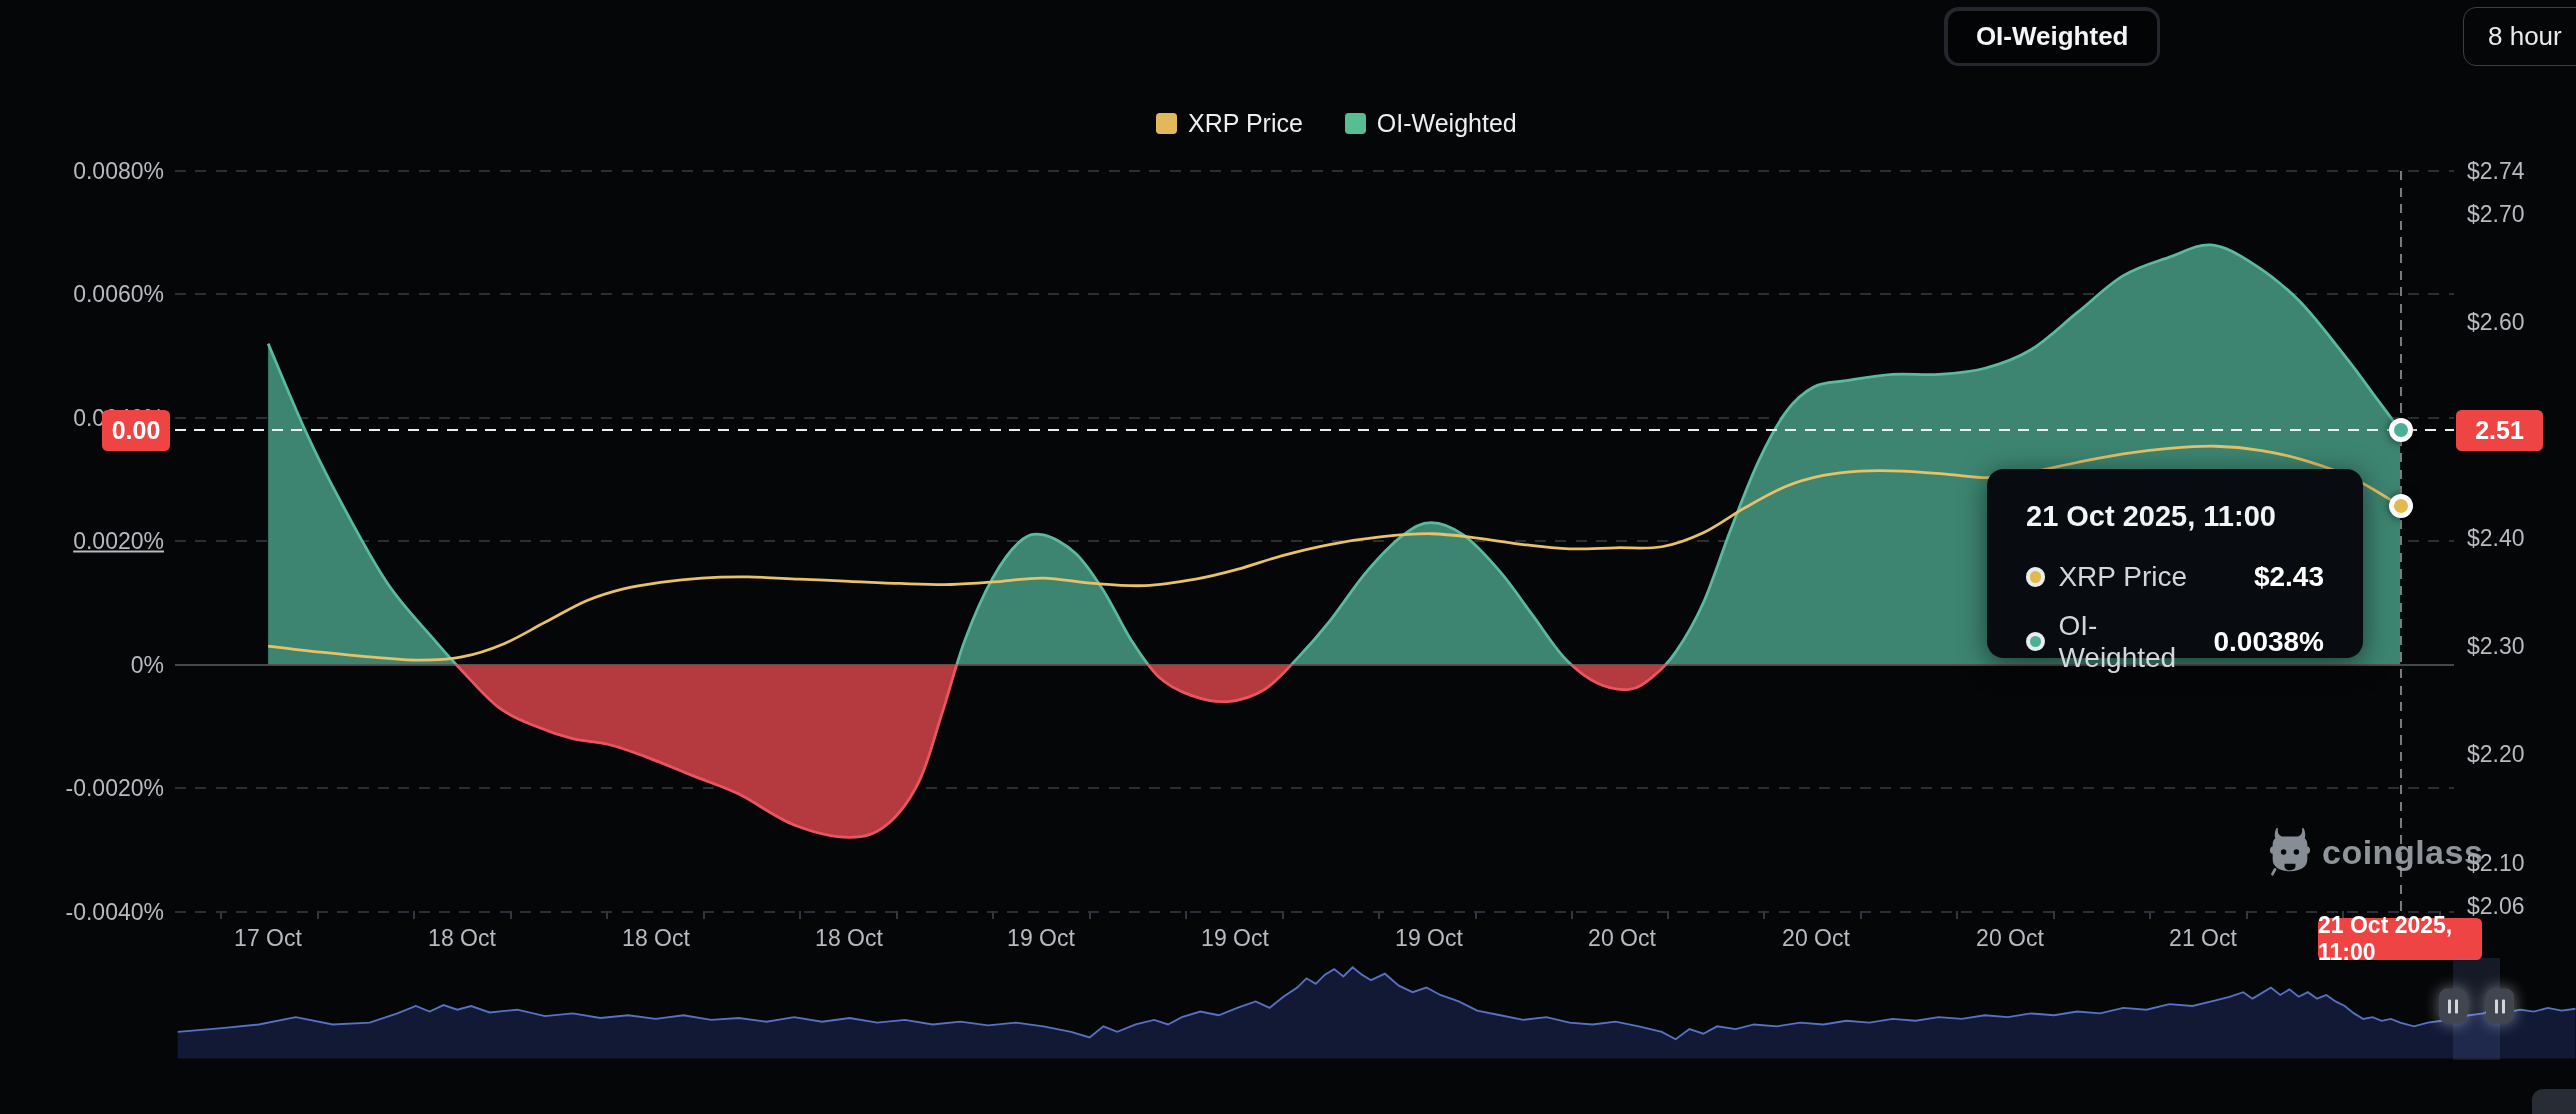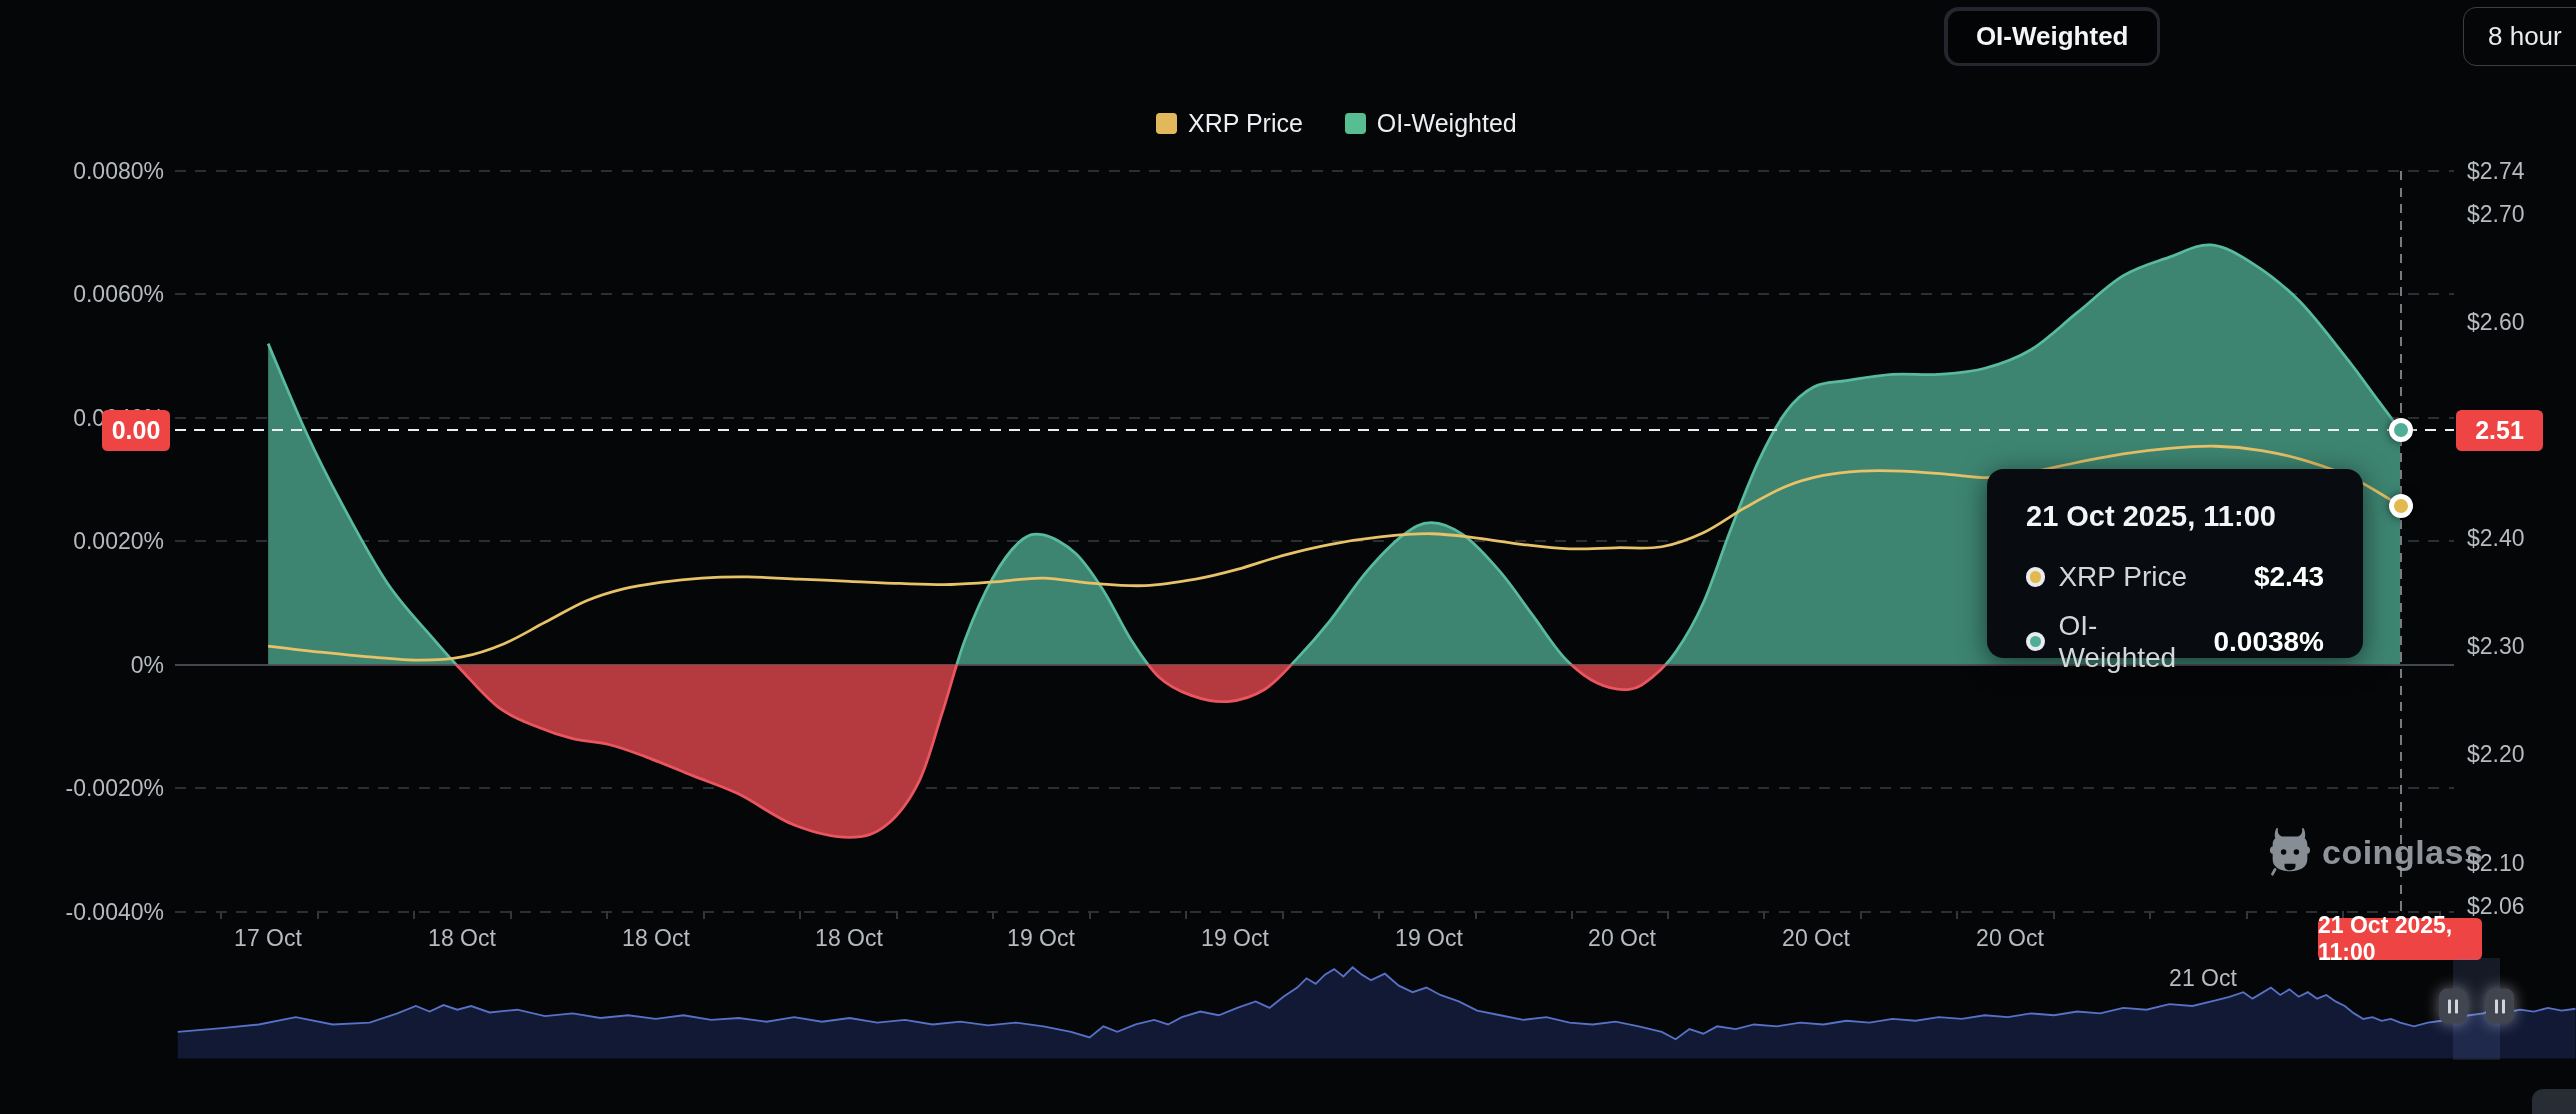--- a/index.html
+++ b/index.html
@@ -99,21 +99,21 @@
       <path d="M290,372.3C296.7,387.9,316.7,436.9,330,465.9C343.3,494.9,355.0,518.2,370,546.1C385.0,574.0,403.3,608.6,420,633.1C436.7,657.6,456.7,677.7,470,693.3C483.3,708.9,488.3,714.5,500,726.7C511.7,739.0,526.7,756.8,540,766.8C553.3,776.8,566.7,781.3,580,786.9C593.3,792.5,606.7,797.0,620,800.3C633.3,803.6,646.7,803.6,660,806.9C673.3,810.2,685.0,814.7,700,820.3C715.0,825.9,733.3,833.7,750,840.4C766.7,847.1,781.7,851.5,800,860.4C818.3,869.3,840.0,886.1,860,893.9C880.0,901.7,903.3,907.3,920,907.3C936.7,907.3,947.5,903.9,960,893.9C972.5,883.9,985.0,867.2,995,847.1C1005.0,827.0,1011.7,799.1,1020,773.5C1028.3,747.9,1035.8,717.8,1045,693.3C1054.2,668.8,1065.0,644.2,1075,626.4C1085.0,608.6,1095.8,594.1,1105,586.3C1114.2,578.5,1120.0,577.4,1130,579.6C1140.0,581.8,1154.2,589.6,1165,599.6C1175.8,609.6,1185.0,624.2,1195,639.8C1205.0,655.4,1215.0,677.7,1225,693.3C1235.0,708.9,1244.2,723.4,1255,733.4C1265.8,743.4,1277.5,748.9,1290,753.4C1302.5,757.9,1316.7,761.2,1330,760.1C1343.3,759.0,1357.5,754.6,1370,746.8C1382.5,739.0,1393.3,725.6,1405,713.3C1416.7,701.0,1427.5,688.8,1440,673.2C1452.5,657.6,1466.7,635.3,1480,619.7C1493.3,604.1,1508.3,588.5,1520,579.6C1531.7,570.7,1539.2,566.2,1550,566.2C1560.8,566.2,1572.5,570.7,1585,579.6C1597.5,588.5,1612.5,605.2,1625,619.7C1637.5,634.2,1648.3,650.9,1660,666.5C1671.7,682.1,1683.3,701.0,1695,713.3C1706.7,725.6,1718.3,734.5,1730,740.1C1741.7,745.7,1755.0,747.9,1765,746.8C1775.0,745.7,1781.7,740.1,1790,733.4C1798.3,726.7,1805.8,720.0,1815,706.6C1824.2,693.2,1835.0,675.4,1845,653.1C1855.0,630.8,1865.0,598.5,1875,572.9C1885.0,547.3,1895.0,520.5,1905,499.3C1915.0,478.1,1925.0,459.2,1935,445.8C1945.0,432.4,1954.2,424.7,1965,419.1C1975.8,413.5,1985.8,414.6,2000,412.4C2014.2,410.2,2033.3,406.8,2050,405.7C2066.7,404.6,2083.3,406.8,2100,405.7C2116.7,404.6,2133.3,403.5,2150,399C2166.7,394.5,2183.3,388.9,2200,378.9C2216.7,368.9,2233.3,352.2,2250,338.8C2266.7,325.4,2283.3,308.7,2300,298.7C2316.7,288.7,2334.2,284.2,2350,278.6C2365.8,273.0,2380.0,264.2,2395,265.3C2410.0,266.4,2424.2,275.3,2440,285.3C2455.8,295.3,2473.3,308.7,2490,325.4C2506.7,342.1,2525.8,367.8,2540,385.6C2554.2,403.4,2565.0,419.0,2575,432.4C2585.0,445.8,2595.8,460.3,2600,465.9L2600,720L290,720Z" fill="#3d8571" clip-path="url(#clipPos)"></path>
       <path d="M290,372.3C296.7,387.9,316.7,436.9,330,465.9C343.3,494.9,355.0,518.2,370,546.1C385.0,574.0,403.3,608.6,420,633.1C436.7,657.6,456.7,677.7,470,693.3C483.3,708.9,488.3,714.5,500,726.7C511.7,739.0,526.7,756.8,540,766.8C553.3,776.8,566.7,781.3,580,786.9C593.3,792.5,606.7,797.0,620,800.3C633.3,803.6,646.7,803.6,660,806.9C673.3,810.2,685.0,814.7,700,820.3C715.0,825.9,733.3,833.7,750,840.4C766.7,847.1,781.7,851.5,800,860.4C818.3,869.3,840.0,886.1,860,893.9C880.0,901.7,903.3,907.3,920,907.3C936.7,907.3,947.5,903.9,960,893.9C972.5,883.9,985.0,867.2,995,847.1C1005.0,827.0,1011.7,799.1,1020,773.5C1028.3,747.9,1035.8,717.8,1045,693.3C1054.2,668.8,1065.0,644.2,1075,626.4C1085.0,608.6,1095.8,594.1,1105,586.3C1114.2,578.5,1120.0,577.4,1130,579.6C1140.0,581.8,1154.2,589.6,1165,599.6C1175.8,609.6,1185.0,624.2,1195,639.8C1205.0,655.4,1215.0,677.7,1225,693.3C1235.0,708.9,1244.2,723.4,1255,733.4C1265.8,743.4,1277.5,748.9,1290,753.4C1302.5,757.9,1316.7,761.2,1330,760.1C1343.3,759.0,1357.5,754.6,1370,746.8C1382.5,739.0,1393.3,725.6,1405,713.3C1416.7,701.0,1427.5,688.8,1440,673.2C1452.5,657.6,1466.7,635.3,1480,619.7C1493.3,604.1,1508.3,588.5,1520,579.6C1531.7,570.7,1539.2,566.2,1550,566.2C1560.8,566.2,1572.5,570.7,1585,579.6C1597.5,588.5,1612.5,605.2,1625,619.7C1637.5,634.2,1648.3,650.9,1660,666.5C1671.7,682.1,1683.3,701.0,1695,713.3C1706.7,725.6,1718.3,734.5,1730,740.1C1741.7,745.7,1755.0,747.9,1765,746.8C1775.0,745.7,1781.7,740.1,1790,733.4C1798.3,726.7,1805.8,720.0,1815,706.6C1824.2,693.2,1835.0,675.4,1845,653.1C1855.0,630.8,1865.0,598.5,1875,572.9C1885.0,547.3,1895.0,520.5,1905,499.3C1915.0,478.1,1925.0,459.2,1935,445.8C1945.0,432.4,1954.2,424.7,1965,419.1C1975.8,413.5,1985.8,414.6,2000,412.4C2014.2,410.2,2033.3,406.8,2050,405.7C2066.7,404.6,2083.3,406.8,2100,405.7C2116.7,404.6,2133.3,403.5,2150,399C2166.7,394.5,2183.3,388.9,2200,378.9C2216.7,368.9,2233.3,352.2,2250,338.8C2266.7,325.4,2283.3,308.7,2300,298.7C2316.7,288.7,2334.2,284.2,2350,278.6C2365.8,273.0,2380.0,264.2,2395,265.3C2410.0,266.4,2424.2,275.3,2440,285.3C2455.8,295.3,2473.3,308.7,2490,325.4C2506.7,342.1,2525.8,367.8,2540,385.6C2554.2,403.4,2565.0,419.0,2575,432.4C2585.0,445.8,2595.8,460.3,2600,465.9L2600,720L290,720Z" fill="#b43a40" clip-path="url(#clipNeg)"></path>
       <path d="M290,372.3C296.7,387.9,316.7,436.9,330,465.9C343.3,494.9,355.0,518.2,370,546.1C385.0,574.0,403.3,608.6,420,633.1C436.7,657.6,456.7,677.7,470,693.3C483.3,708.9,488.3,714.5,500,726.7C511.7,739.0,526.7,756.8,540,766.8C553.3,776.8,566.7,781.3,580,786.9C593.3,792.5,606.7,797.0,620,800.3C633.3,803.6,646.7,803.6,660,806.9C673.3,810.2,685.0,814.7,700,820.3C715.0,825.9,733.3,833.7,750,840.4C766.7,847.1,781.7,851.5,800,860.4C818.3,869.3,840.0,886.1,860,893.9C880.0,901.7,903.3,907.3,920,907.3C936.7,907.3,947.5,903.9,960,893.9C972.5,883.9,985.0,867.2,995,847.1C1005.0,827.0,1011.7,799.1,1020,773.5C1028.3,747.9,1035.8,717.8,1045,693.3C1054.2,668.8,1065.0,644.2,1075,626.4C1085.0,608.6,1095.8,594.1,1105,586.3C1114.2,578.5,1120.0,577.4,1130,579.6C1140.0,581.8,1154.2,589.6,1165,599.6C1175.8,609.6,1185.0,624.2,1195,639.8C1205.0,655.4,1215.0,677.7,1225,693.3C1235.0,708.9,1244.2,723.4,1255,733.4C1265.8,743.4,1277.5,748.9,1290,753.4C1302.5,757.9,1316.7,761.2,1330,760.1C1343.3,759.0,1357.5,754.6,1370,746.8C1382.5,739.0,1393.3,725.6,1405,713.3C1416.7,701.0,1427.5,688.8,1440,673.2C1452.5,657.6,1466.7,635.3,1480,619.7C1493.3,604.1,1508.3,588.5,1520,579.6C1531.7,570.7,1539.2,566.2,1550,566.2C1560.8,566.2,1572.5,570.7,1585,579.6C1597.5,588.5,1612.5,605.2,1625,619.7C1637.5,634.2,1648.3,650.9,1660,666.5C1671.7,682.1,1683.3,701.0,1695,713.3C1706.7,725.6,1718.3,734.5,1730,740.1C1741.7,745.7,1755.0,747.9,1765,746.8C1775.0,745.7,1781.7,740.1,1790,733.4C1798.3,726.7,1805.8,720.0,1815,706.6C1824.2,693.2,1835.0,675.4,1845,653.1C1855.0,630.8,1865.0,598.5,1875,572.9C1885.0,547.3,1895.0,520.5,1905,499.3C1915.0,478.1,1925.0,459.2,1935,445.8C1945.0,432.4,1954.2,424.7,1965,419.1C1975.8,413.5,1985.8,414.6,2000,412.4C2014.2,410.2,2033.3,406.8,2050,405.7C2066.7,404.6,2083.3,406.8,2100,405.7C2116.7,404.6,2133.3,403.5,2150,399C2166.7,394.5,2183.3,388.9,2200,378.9C2216.7,368.9,2233.3,352.2,2250,338.8C2266.7,325.4,2283.3,308.7,2300,298.7C2316.7,288.7,2334.2,284.2,2350,278.6C2365.8,273.0,2380.0,264.2,2395,265.3C2410.0,266.4,2424.2,275.3,2440,285.3C2455.8,295.3,2473.3,308.7,2490,325.4C2506.7,342.1,2525.8,367.8,2540,385.6C2554.2,403.4,2565.0,419.0,2575,432.4C2585.0,445.8,2595.8,460.3,2600,465.9" fill="none" stroke="#58bb9f" stroke-width="3" clip-path="url(#clipPos)"></path>
       <path d="M290,372.3C296.7,387.9,316.7,436.9,330,465.9C343.3,494.9,355.0,518.2,370,546.1C385.0,574.0,403.3,608.6,420,633.1C436.7,657.6,456.7,677.7,470,693.3C483.3,708.9,488.3,714.5,500,726.7C511.7,739.0,526.7,756.8,540,766.8C553.3,776.8,566.7,781.3,580,786.9C593.3,792.5,606.7,797.0,620,800.3C633.3,803.6,646.7,803.6,660,806.9C673.3,810.2,685.0,814.7,700,820.3C715.0,825.9,733.3,833.7,750,840.4C766.7,847.1,781.7,851.5,800,860.4C818.3,869.3,840.0,886.1,860,893.9C880.0,901.7,903.3,907.3,920,907.3C936.7,907.3,947.5,903.9,960,893.9C972.5,883.9,985.0,867.2,995,847.1C1005.0,827.0,1011.7,799.1,1020,773.5C1028.3,747.9,1035.8,717.8,1045,693.3C1054.2,668.8,1065.0,644.2,1075,626.4C1085.0,608.6,1095.8,594.1,1105,586.3C1114.2,578.5,1120.0,577.4,1130,579.6C1140.0,581.8,1154.2,589.6,1165,599.6C1175.8,609.6,1185.0,624.2,1195,639.8C1205.0,655.4,1215.0,677.7,1225,693.3C1235.0,708.9,1244.2,723.4,1255,733.4C1265.8,743.4,1277.5,748.9,1290,753.4C1302.5,757.9,1316.7,761.2,1330,760.1C1343.3,759.0,1357.5,754.6,1370,746.8C1382.5,739.0,1393.3,725.6,1405,713.3C1416.7,701.0,1427.5,688.8,1440,673.2C1452.5,657.6,1466.7,635.3,1480,619.7C1493.3,604.1,1508.3,588.5,1520,579.6C1531.7,570.7,1539.2,566.2,1550,566.2C1560.8,566.2,1572.5,570.7,1585,579.6C1597.5,588.5,1612.5,605.2,1625,619.7C1637.5,634.2,1648.3,650.9,1660,666.5C1671.7,682.1,1683.3,701.0,1695,713.3C1706.7,725.6,1718.3,734.5,1730,740.1C1741.7,745.7,1755.0,747.9,1765,746.8C1775.0,745.7,1781.7,740.1,1790,733.4C1798.3,726.7,1805.8,720.0,1815,706.6C1824.2,693.2,1835.0,675.4,1845,653.1C1855.0,630.8,1865.0,598.5,1875,572.9C1885.0,547.3,1895.0,520.5,1905,499.3C1915.0,478.1,1925.0,459.2,1935,445.8C1945.0,432.4,1954.2,424.7,1965,419.1C1975.8,413.5,1985.8,414.6,2000,412.4C2014.2,410.2,2033.3,406.8,2050,405.7C2066.7,404.6,2083.3,406.8,2100,405.7C2116.7,404.6,2133.3,403.5,2150,399C2166.7,394.5,2183.3,388.9,2200,378.9C2216.7,368.9,2233.3,352.2,2250,338.8C2266.7,325.4,2283.3,308.7,2300,298.7C2316.7,288.7,2334.2,284.2,2350,278.6C2365.8,273.0,2380.0,264.2,2395,265.3C2410.0,266.4,2424.2,275.3,2440,285.3C2455.8,295.3,2473.3,308.7,2490,325.4C2506.7,342.1,2525.8,367.8,2540,385.6C2554.2,403.4,2565.0,419.0,2575,432.4C2585.0,445.8,2595.8,460.3,2600,465.9" fill="none" stroke="#ea5560" stroke-width="3" clip-path="url(#clipNeg)"></path>
       <path d="M290,700.1C298.3,701.1,321.7,704.0,340,705.9C358.3,707.8,380.8,710.2,400,711.8C419.2,713.4,438.3,715.3,455,715.3C471.7,715.3,485.0,714.7,500,711.8C515.0,708.9,530.0,704.0,545,697.7C560.0,691.5,575.0,682.1,590,674.3C605.0,666.5,620.8,656.9,635,650.9C649.2,644.9,661.7,641.3,675,638C688.3,634.7,700.8,633.0,715,631C729.2,629.0,744.2,627.3,760,626.3C775.8,625.3,792.5,624.9,810,625.1C827.5,625.3,846.7,626.7,865,627.5C883.3,628.3,901.7,629.0,920,629.8C938.3,630.6,956.7,631.6,975,632.2C993.3,632.8,1011.7,633.7,1030,633.3C1048.3,632.9,1068.3,631.0,1085,629.8C1101.7,628.6,1113.3,625.9,1130,626.3C1146.7,626.7,1166.7,630.8,1185,632.2C1203.3,633.6,1221.7,635.3,1240,634.5C1258.3,633.7,1278.3,630.4,1295,627.5C1311.7,624.6,1324.2,621.3,1340,617C1355.8,612.7,1373.3,606.2,1390,601.7C1406.7,597.2,1422.5,593.3,1440,590C1457.5,586.7,1476.7,583.8,1495,581.8C1513.3,579.8,1532.5,578.1,1550,578.3C1567.5,578.5,1583.3,581.0,1600,583C1616.7,585.0,1633.3,588.0,1650,590C1666.7,592.0,1683.3,594.1,1700,594.7C1716.7,595.3,1733.3,593.9,1750,593.5C1766.7,593.1,1784.2,595.1,1800,592.4C1815.8,589.7,1830.0,584.2,1845,577.2C1860.0,570.2,1875.0,558.6,1890,550.2C1905.0,541.8,1920.8,532.6,1935,526.8C1949.2,520.9,1961.7,517.8,1975,515.1C1988.3,512.4,2000.8,511.2,2015,510.4C2029.2,509.6,2044.2,509.8,2060,510.4C2075.8,511.0,2094.2,512.7,2110,513.9C2125.8,515.1,2140.0,517.9,2155,517.5C2170.0,517.1,2184.2,514.3,2200,511.6C2215.8,508.9,2233.3,504.4,2250,501.1C2266.7,497.8,2283.3,494.3,2300,491.7C2316.7,489.1,2333.3,487.2,2350,485.8C2366.7,484.4,2383.3,483.1,2400,483.5C2416.7,483.9,2433.3,485.5,2450,488.2C2466.7,490.9,2483.3,494.8,2500,499.9C2516.7,505.0,2533.3,510.6,2550,518.6C2566.7,526.6,2591.7,543.0,2600,547.9" fill="none" stroke="#e7c268" stroke-width="3"></path>
     </svg>
   <div id="axis-layer">
       <div class="abs yl" style="left: 0px; top: 171px;">0.0080%</div>
       <div class="abs yl" style="left: 0px; top: 294px;">0.0060%</div>
       <div class="abs yl" style="left: 0px; top: 418px;">0.0040%</div>
-      <div class="abs yl" style="left: 0px; top: 541px;">0.0020%</div>
+      <div class="abs yl" style="left: 0px; top: 541px; text-decoration: underline;">0.0020%</div>
       <div class="abs yl" style="left: 0px; top: 665px;">0%</div>
       <div class="abs yl" style="left: 0px; top: 788px;">-0.0020%</div>
       <div class="abs yl" style="left: 0px; top: 912px;">-0.0040%</div>
       <div class="abs yr" style="top: 171px;">$2.74</div>
       <div class="abs yr" style="top: 214px;">$2.70</div>
       <div class="abs yr" style="top: 322px;">$2.60</div>
       <div class="abs yr" style="top: 538px;">$2.40</div>
       <div class="abs yr" style="top: 646px;">$2.30</div>
       <div class="abs yr" style="top: 754px;">$2.20</div>
       <div class="abs yr" style="top: 863px;">$2.10</div>
@@ -121,21 +121,21 @@
       <div class="abs xl" style="left: 268px;">17 Oct</div>
       <div class="abs xl" style="left: 462px;">18 Oct</div>
       <div class="abs xl" style="left: 656px;">18 Oct</div>
       <div class="abs xl" style="left: 849px;">18 Oct</div>
       <div class="abs xl" style="left: 1041px;">19 Oct</div>
       <div class="abs xl" style="left: 1235px;">19 Oct</div>
       <div class="abs xl" style="left: 1429px;">19 Oct</div>
       <div class="abs xl" style="left: 1622px;">20 Oct</div>
       <div class="abs xl" style="left: 1816px;">20 Oct</div>
       <div class="abs xl" style="left: 2010px;">20 Oct</div>
-      <div class="abs xl" style="left: 2203px; margin-top: 40px;">21 Oct</div>
+      <div class="abs xl" style="left: 2203px;">21 Oct</div>
       <div class="abs tick" style="left: 220px;"></div>
       <div class="abs tick" style="left: 317px;"></div>
       <div class="abs tick" style="left: 413px;"></div>
       <div class="abs tick" style="left: 510px;"></div>
       <div class="abs tick" style="left: 606px;"></div>
       <div class="abs tick" style="left: 703px;"></div>
       <div class="abs tick" style="left: 799px;"></div>
       <div class="abs tick" style="left: 896px;"></div>
       <div class="abs tick" style="left: 992px;"></div>
       <div class="abs tick" style="left: 1089px;"></div>

